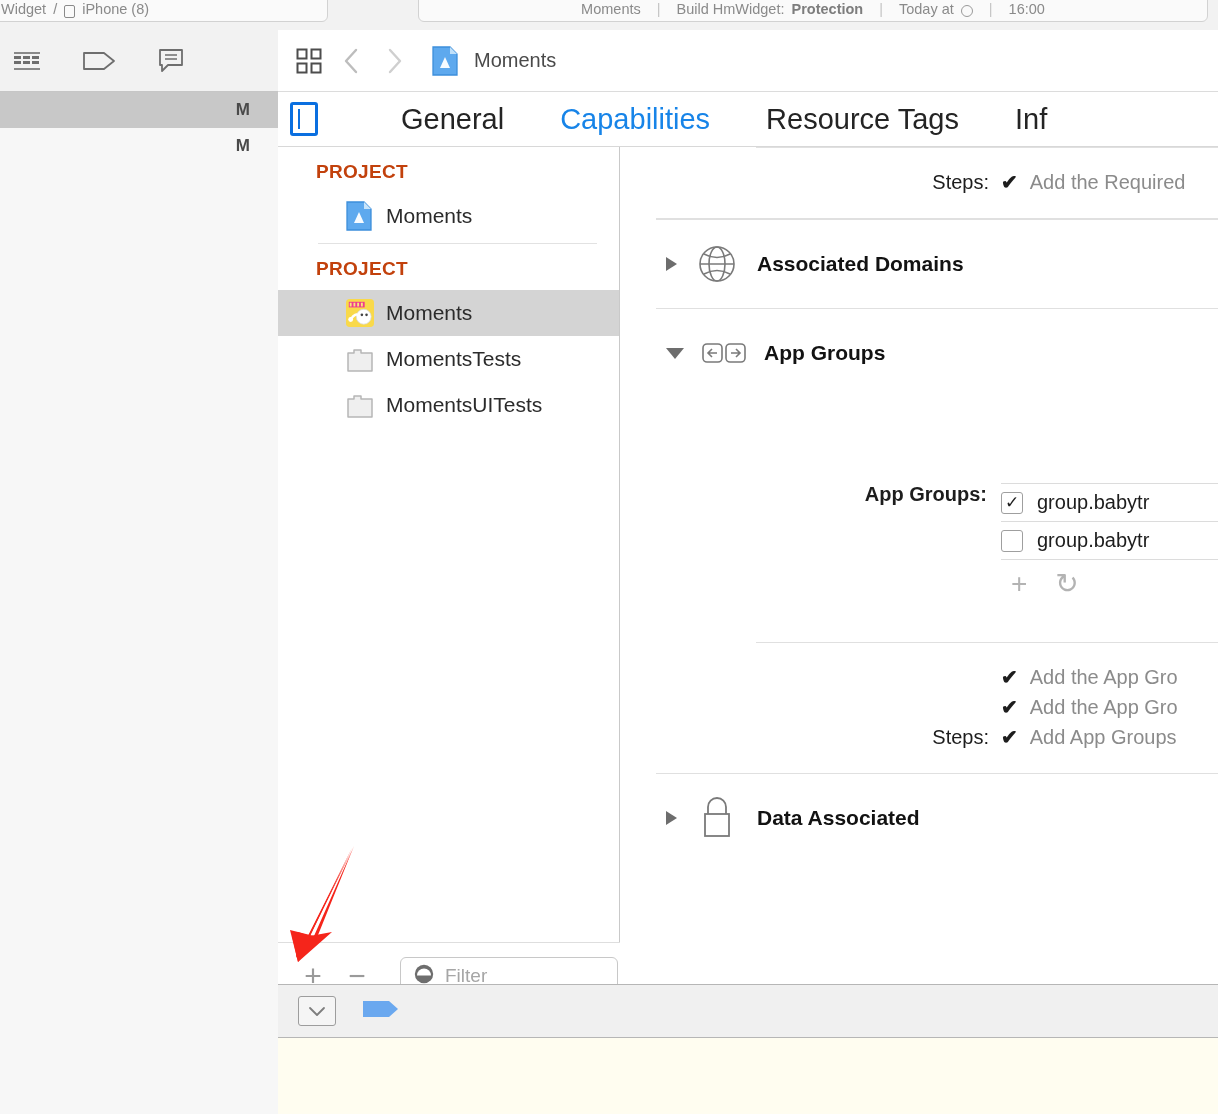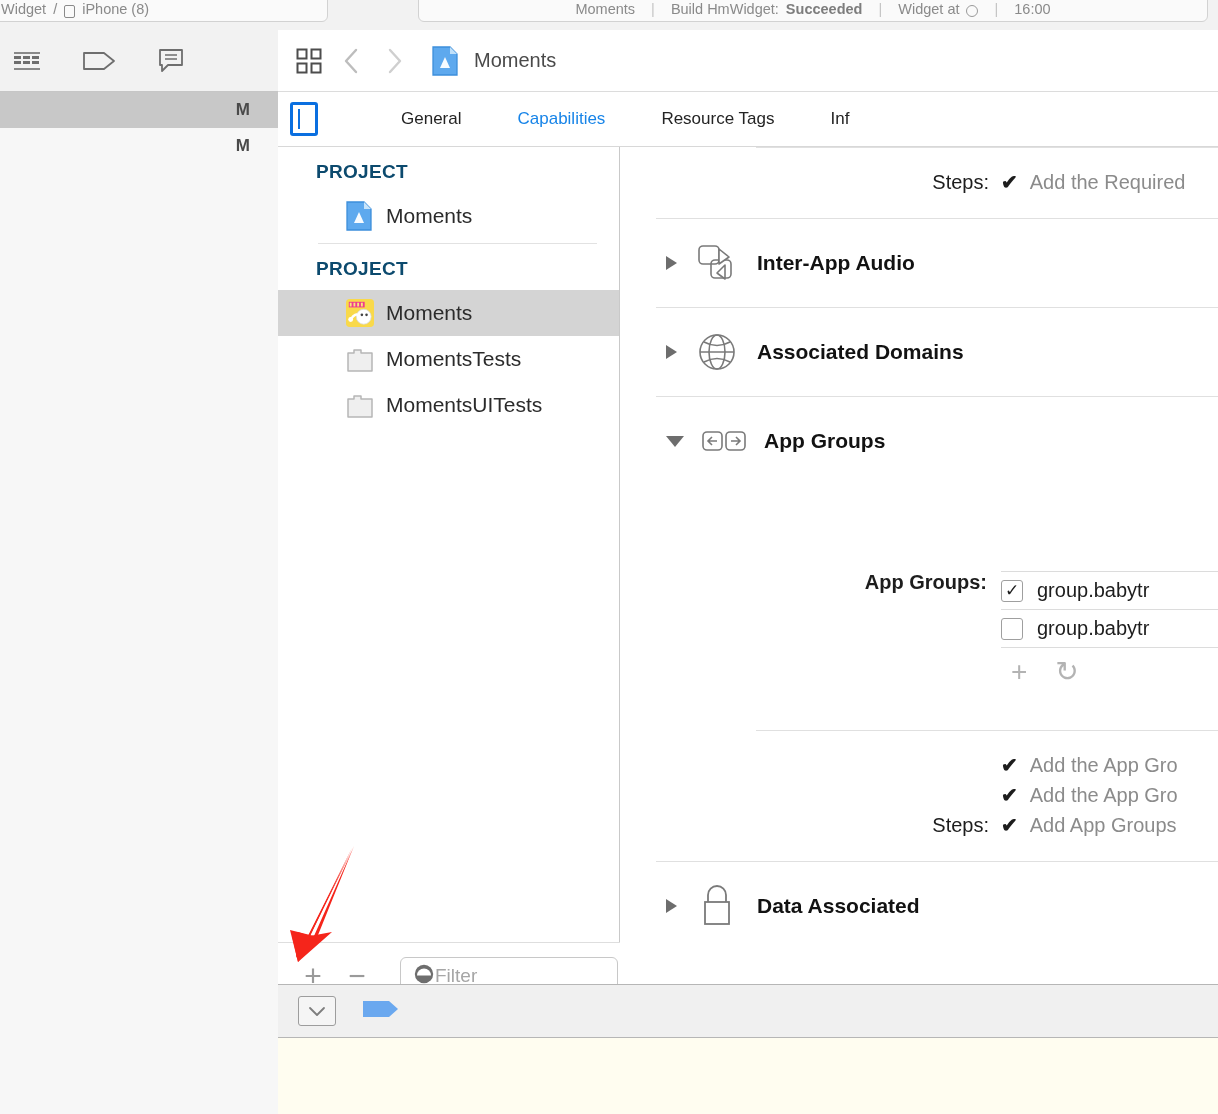--- a/index.html
+++ b/index.html
@@ -113,36 +113,36 @@
     border: 3px solid #0a6fe0; border-radius: 3px;
     display: flex; align-items: center; justify-content: flex-start;
     padding-left: 3px;
   }
   .tab-toggle i {
     display: block; width: 4px; height: 20px;
     background: #ffffff; border-right: 2px solid #0a6fe0;
   }
   .tabs { display: flex; align-items: center; margin-left: 55px; gap: 0; }
   .tab {
-    font-size: 17px; color: #242424;
+    font-size: 29px; color: #242424;
     padding: 0 28px; white-space: nowrap; cursor: default;
   }
   .tab.active { color: #1784e8; }
 
   
   .split { position: absolute; left: 0; top: 117px; right: 0; bottom: 106px; display: flex; }
   .proj-pane {
     width: 342px; background: #ffffff;
     border-right: 1px solid #c9c9c9;
     position: relative;
   }
   .detail-pane { flex: 1; position: relative; overflow: hidden; background:#ffffff; }
 
   .pane-section-title {
-    font-size: 19px; font-weight: 700; color: #0c4a6e;
+    font-size: 19px; font-weight: 700; color: #c2410c;
     letter-spacing: .3px;
     padding: 14px 0 10px 38px;
   }
   .pane-item {
     display: flex; align-items: center; gap: 12px;
     height: 46px; padding-left: 68px;
     font-size: 21px; color: #2b2b2b;
   }
   .pane-item.selected { background: #d4d4d4; }
   .pane-divider { height:1px; background:#e2e2e2; margin: 4px 22px 0 40px; }
@@ -155,21 +155,21 @@
     border-top: 1px solid #dedede;
     display: flex; align-items: center; padding-left: 16px; gap: 6px;
   }
   .pm-btn {
     width: 38px; height: 38px; display:flex; align-items:center; justify-content:center;
     color: #9a9a9a; font-size: 30px; font-weight: 300; line-height: 1;
   }
   .filter-box {
     margin-left: 18px; width: 218px; height: 38px;
     border: 1px solid #c8c8c8; border-radius: 6px;
-    display: flex; align-items: center; padding-left: 12px;
+    display: flex; align-items: center; gap: 10px; padding-left: 12px;
     background: #ffffff;
   }
   .filter-text { font-size: 19px; color: #a6a6a6; }
 
   
   .cap-scroll { position: absolute; inset: 0; padding-left: 36px; }
   .hr { height: 1px; background: #e0e0e0; }
   .hr.indent { margin-left: 100px; }
 
   .steps-row {
@@ -266,23 +266,23 @@
         <span>/</span>
         <span class="dev-icon"></span>
         <span>iPhone (8)</span>
       </span>
     </div>
     <div class="tb-pill status">
       <span class="tb-seg">
         <span>Moments</span>
         <span class="tb-sep">|</span>
         <span>Build HmWidget:</span>
-        <span class="tb-bold">Succeeded</span>
+        <span class="tb-bold">Protection</span>
         <span class="tb-sep">|</span>
-        <span>Widget at</span>
+        <span>Today at</span>
         <span class="clock-icon"></span>
         <span class="tb-sep">|</span>
         <span>16:00</span>
       </span>
     </div>
   </div>
 
   <div class="navigator">
     <div class="nav-filterbar">
       <div class="nav-icon-btn">
@@ -454,32 +454,20 @@
             <div class="steps-list">
               <div class="step-line">
                 <span class="step-check">✔</span>
                 <span class="step-text">Add the Required</span>
               </div>
             </div>
           </div>
 
           <div class="hr"></div>
 
-          <div class="cap-row">
-            <span class="disclosure"></span>
-            <span class="cap-icon">
-              <svg width="44" height="40" viewBox="0 0 44 40">
-                <rect x="4" y="3" width="20" height="18" rx="4" fill="none" stroke="#7a7a7a" stroke-width="1.6"></rect>
-                <rect x="16" y="17" width="20" height="18" rx="4" fill="none" stroke="#7a7a7a" stroke-width="1.6"></rect>
-                <path d="M24 6 L34 14 L24 21 Z" fill="#ffffff" stroke="#7a7a7a" stroke-width="1.6" stroke-linejoin="round"></path>
-                <path d="M30 22 L22 30 L30 36 Z" fill="#ffffff" stroke="#7a7a7a" stroke-width="1.6" stroke-linejoin="round"></path>
-              </svg>
-            </span>
-            <span class="cap-name">Inter-App Audio</span>
-          </div>
 
           <div class="hr"></div>
 
           <div class="cap-row">
             <span class="disclosure"></span>
             <span class="cap-icon">
               <svg width="44" height="44" viewBox="0 0 44 44">
                 <g fill="none" stroke="#7a7a7a" stroke-width="1.6">
                   <circle cx="22" cy="22" r="17"></circle>
                   <ellipse cx="22" cy="22" rx="8" ry="17"></ellipse>

